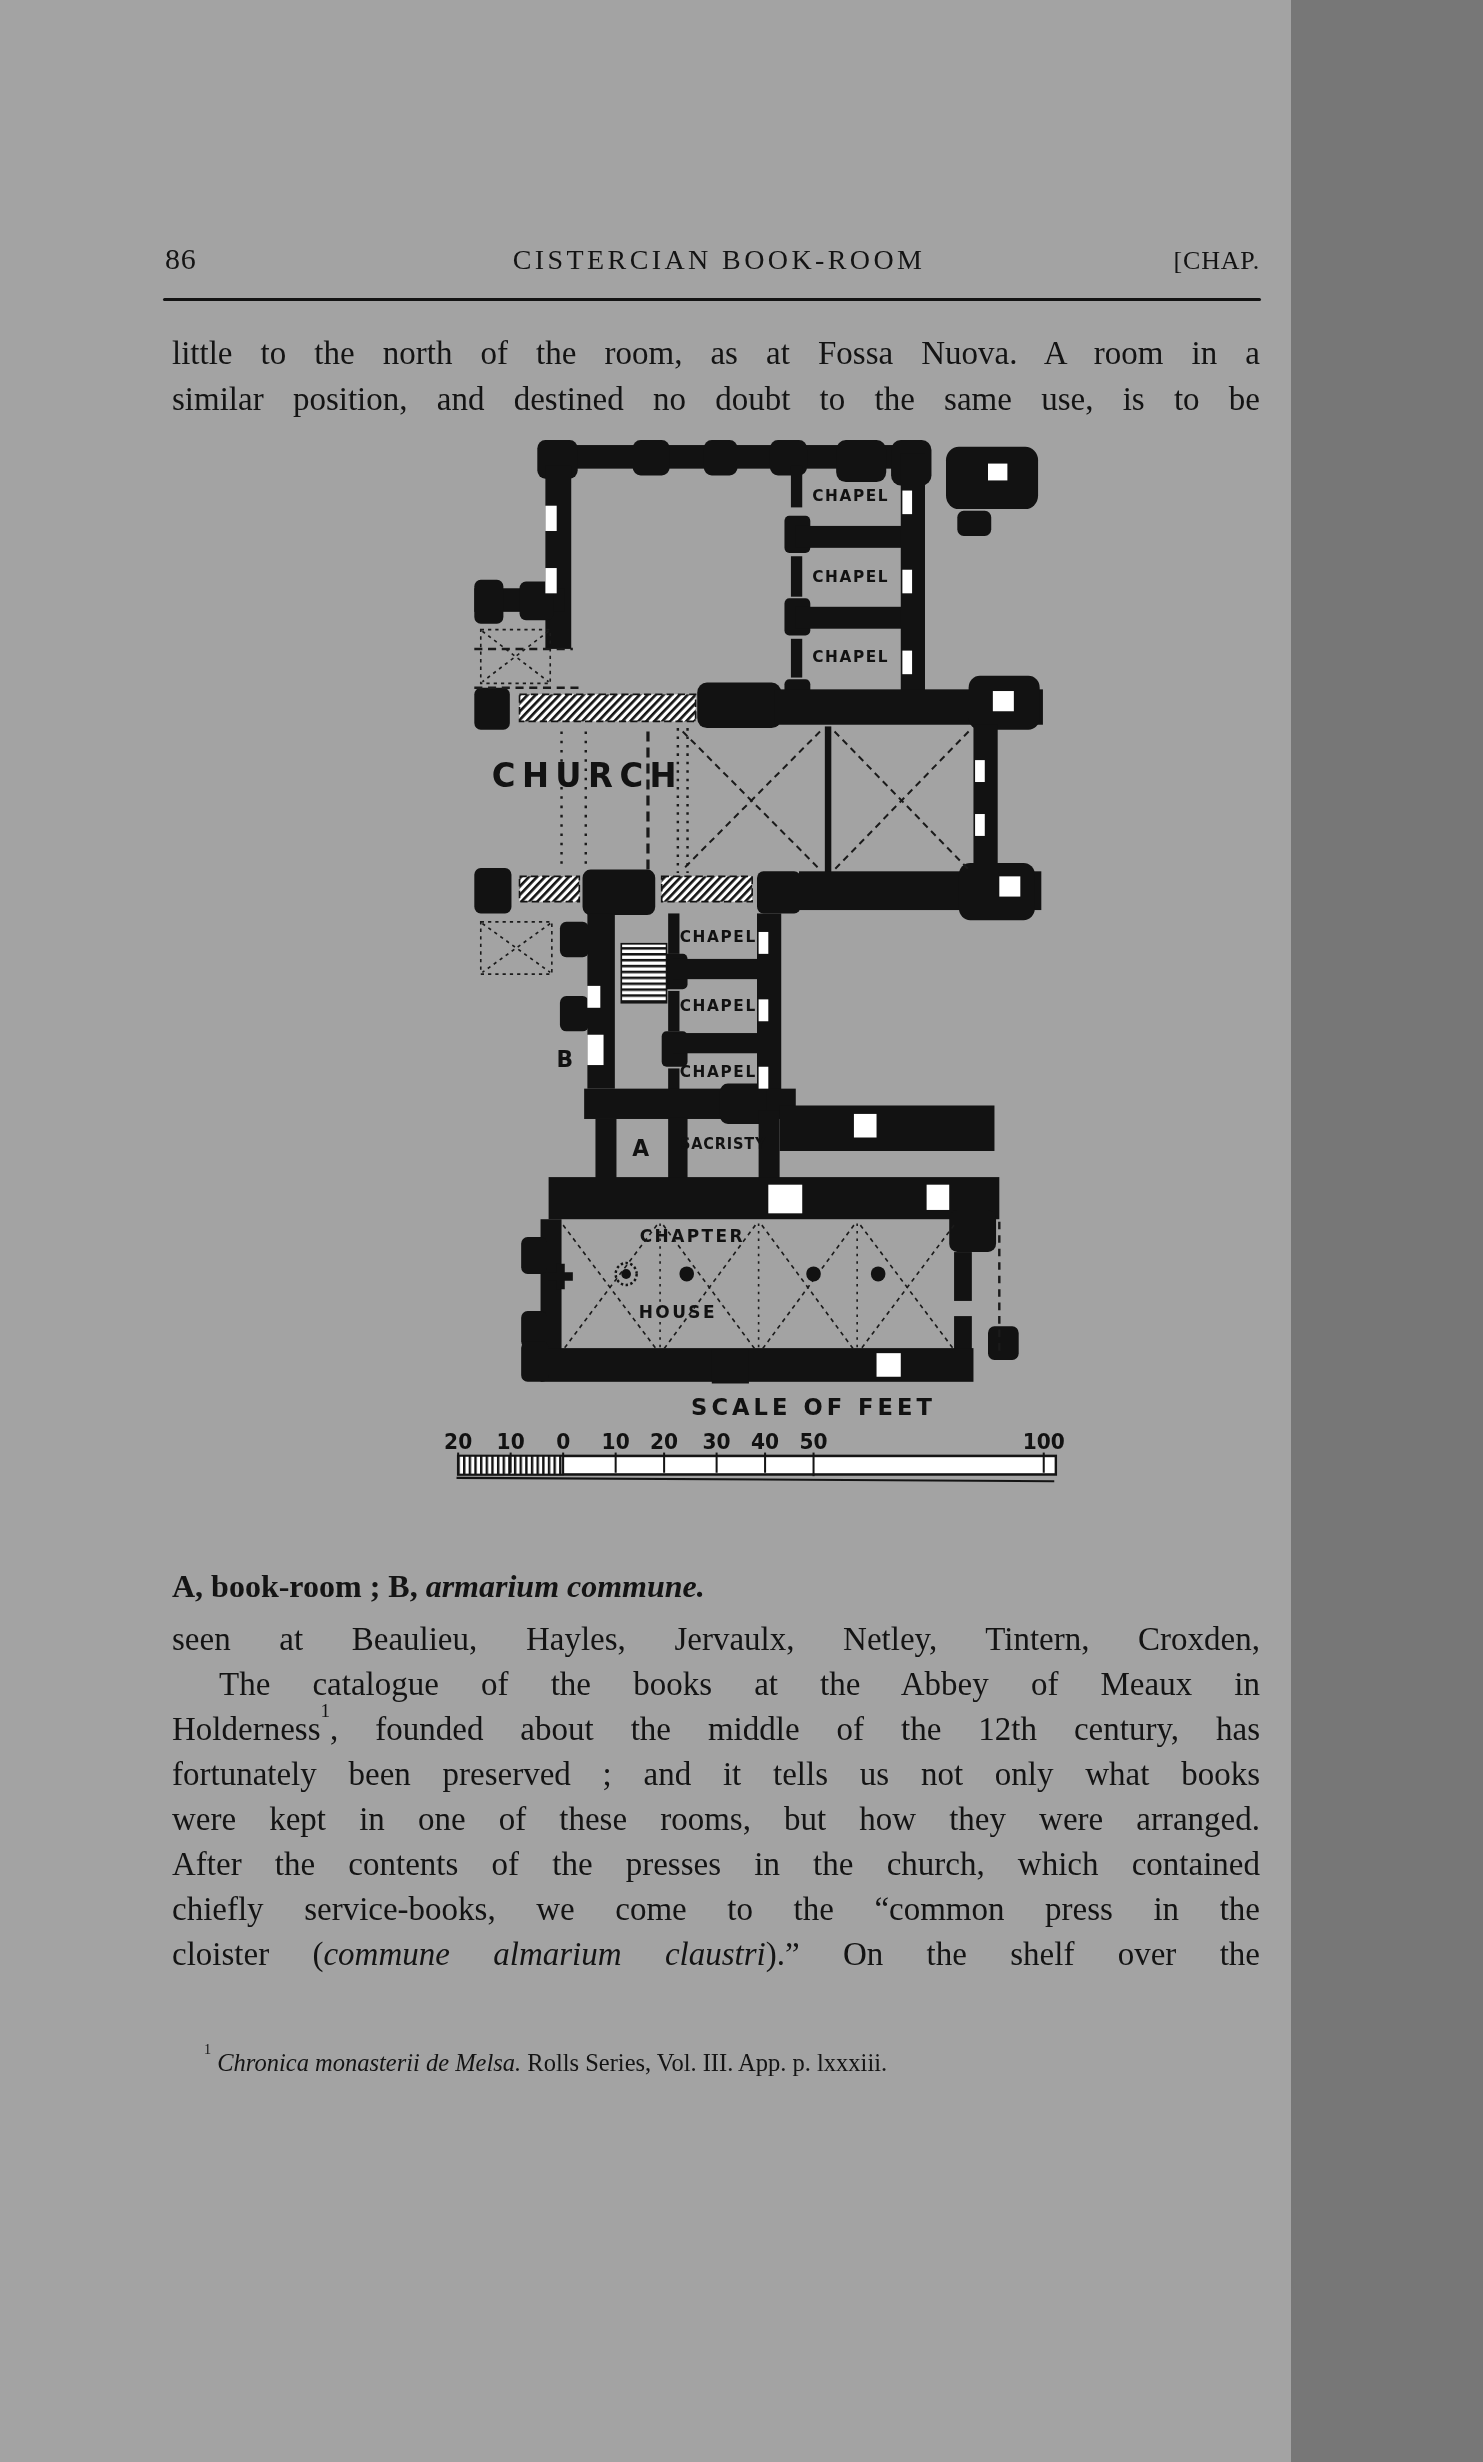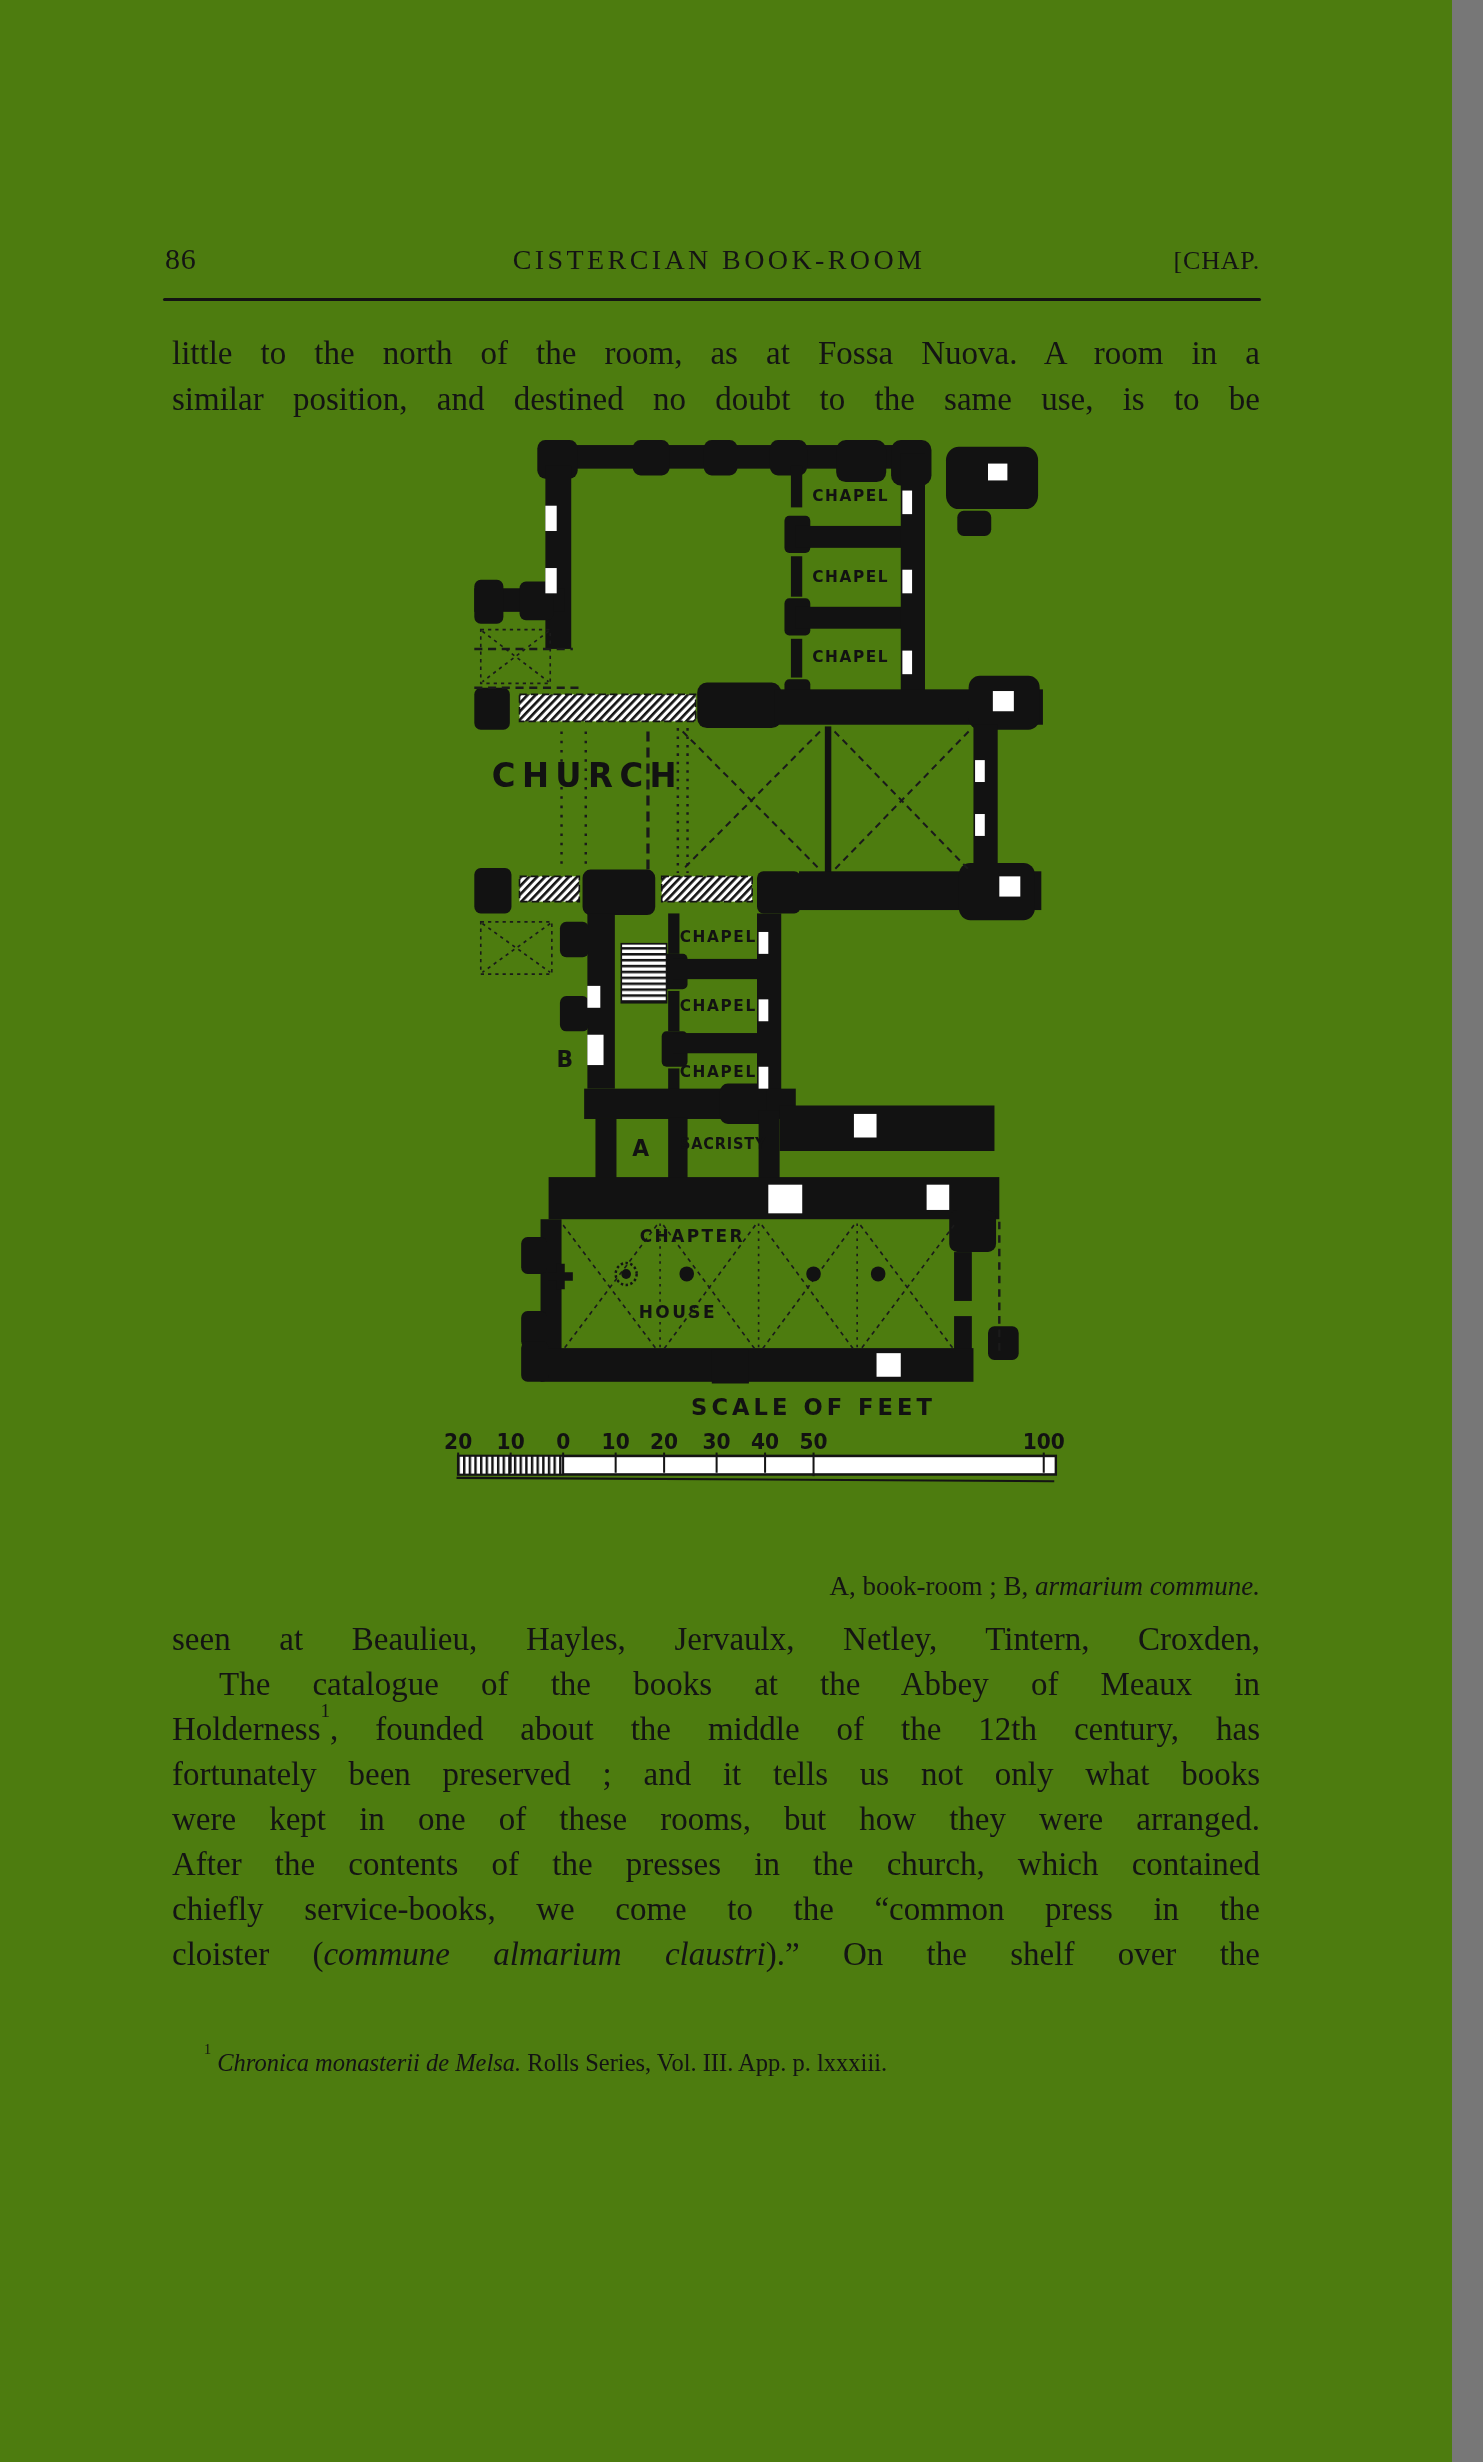--- a/index.html
+++ b/index.html
@@ -1,18 +1,18 @@
 <!DOCTYPE html>
 <html style="font-size:13.5px"><head>
 <meta charset="utf-8">
 <style>
   html,body { margin:0; padding:0; background:#777; }
   .page {
-    position:relative; width:1452px; height:2462px;
-    background:#4d7c0f; color:#141414; overflow:hidden;
+    position:relative; width:1291px; height:2462px;
+    background:#a3a3a3; color:#141414; overflow:hidden;
     font-family:"Liberation Serif", serif;
   }
   
   .runhead {
     position:absolute; top:242px; left:165px; width:1095px;
     display:flex; justify-content:space-between; align-items:baseline;
   }
   .runhead .pageno { font-size:30px; letter-spacing:0.8px; }
   .runhead .rtitle { font-size:28px; letter-spacing:3.4px; transform:translateX(34px); }
   .runhead .rchap  { font-size:26px; letter-spacing:0.8px; }
@@ -32,21 +32,21 @@
     font-size:58%; position:relative; top:-0.55em; line-height:0;
   }
   
   .figwrap { position:absolute; top:440px; left:442px; width:630px; height:1053px; }
   .figwrap svg { display:block; width:630px; height:1053px; }
   .caption1 {
     position:absolute; top:1517px; left:165px; width:1095px;
     text-align:center; font-size:25px; font-weight:bold; letter-spacing:0.8px;
   }
   .caption2 { position:absolute; top:1572px; left:165px; width:1095px; text-align:center; }
-  .caption2 .tline { font-size:27px; line-height:29px; text-align:right; }
+  .caption2 .tline { font-size:32px; line-height:29px; text-align:left;font-weight:bold; }
   
   .fnote { position:absolute; top:2047px; left:165px; width:1095px; }
   .fnote .tline { font-size:24.5px; line-height:32px; padding-left:32px; }
   
   .ink   { fill:#121212; }
   .paper { fill:#ffffff; }
   text.pl {
     font-family:"DejaVu Sans", sans-serif; font-weight:bold; fill:#121212;
   }
   .dashln { stroke:#1a1a1a; fill:none; }

